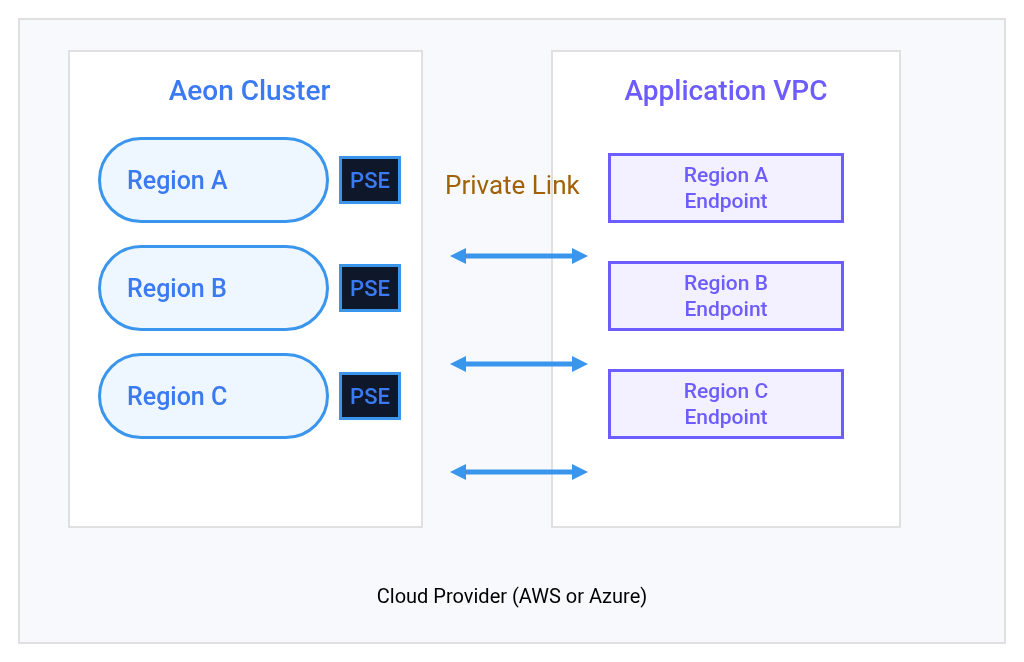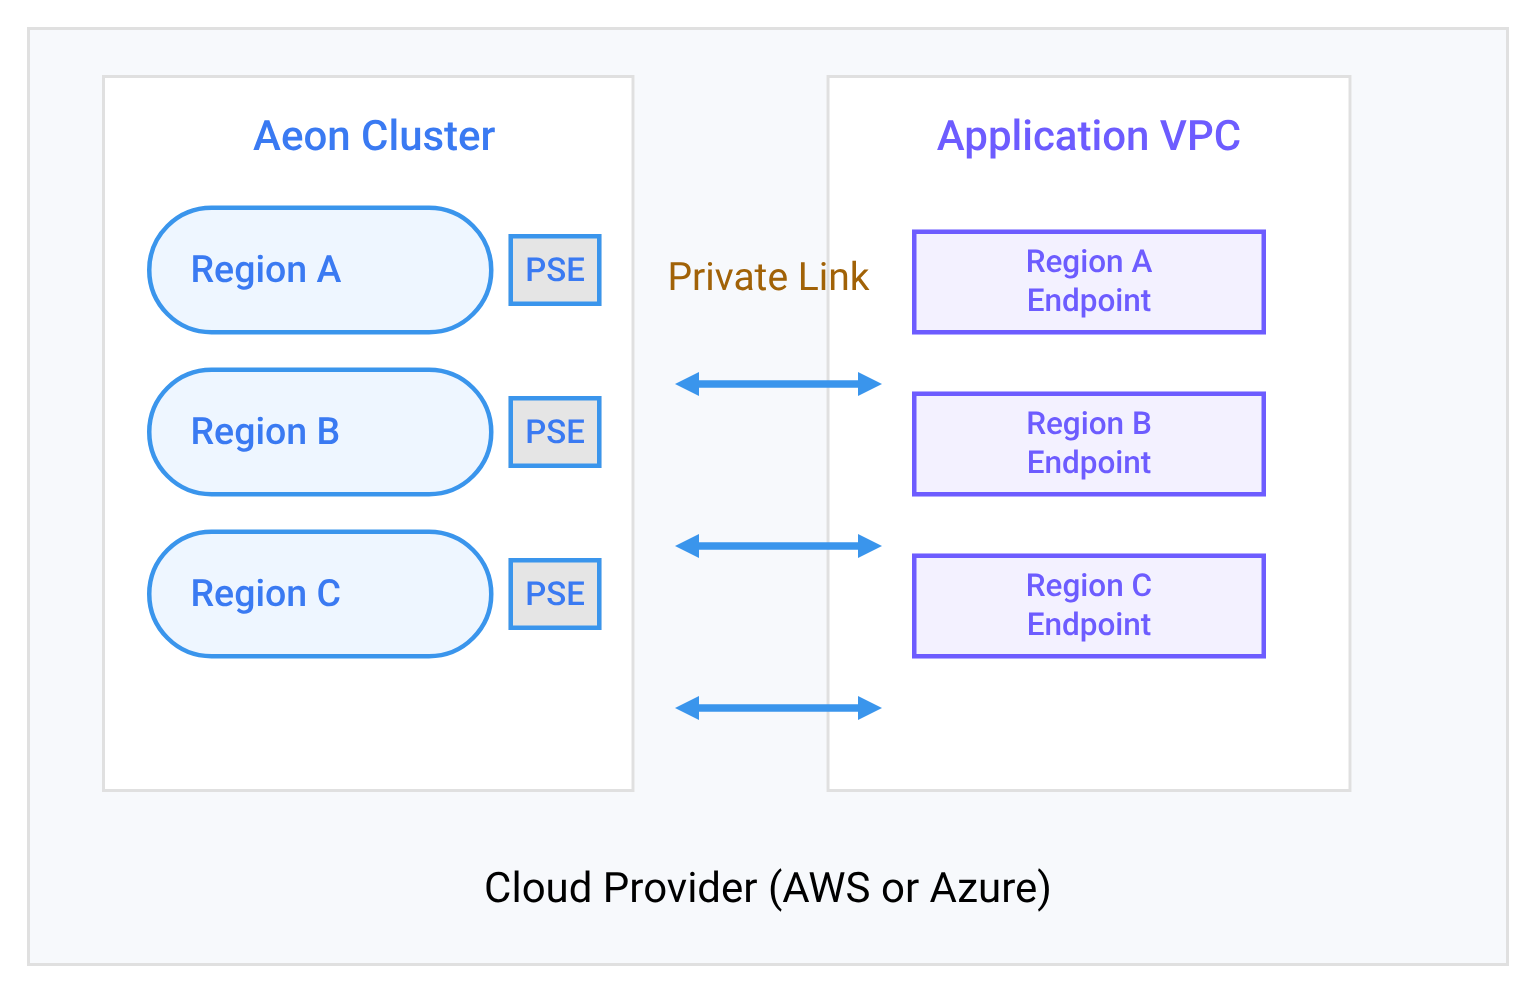--- a/index.html
+++ b/index.html
@@ -67,21 +67,21 @@
       font-size: 25px;
       font-weight: 500;
       display: flex;
       align-items: center;
       padding-left: 26px;
     }
     .pse-box {
       width: 62px;
       height: 48px;
       border: 3px solid #3a95ec;
-      background: #e5e5e5;
+      background: #0f172a;
       color: #3a7af2;
       font-size: 22px;
       font-weight: 500;
       display: flex;
       align-items: center;
       justify-content: center;
     }
 
     .right-rows {
       display: flex;
@@ -126,21 +126,21 @@
     .arrow.a1 { top: 227px; }
     .arrow.a2 { top: 335px; }
     .arrow.a3 { top: 443px; }
 
     .footer-label {
       position: absolute;
       bottom: 34px;
       left: 0;
       right: 0;
       text-align: center;
-      font-size: 28px;
+      font-size: 20px;
       color: #000;
       margin-top: 12px;
     }
   </style>
 </head>
 <body>
 
 <div class="outer-container">
   <div class="columns">
 

